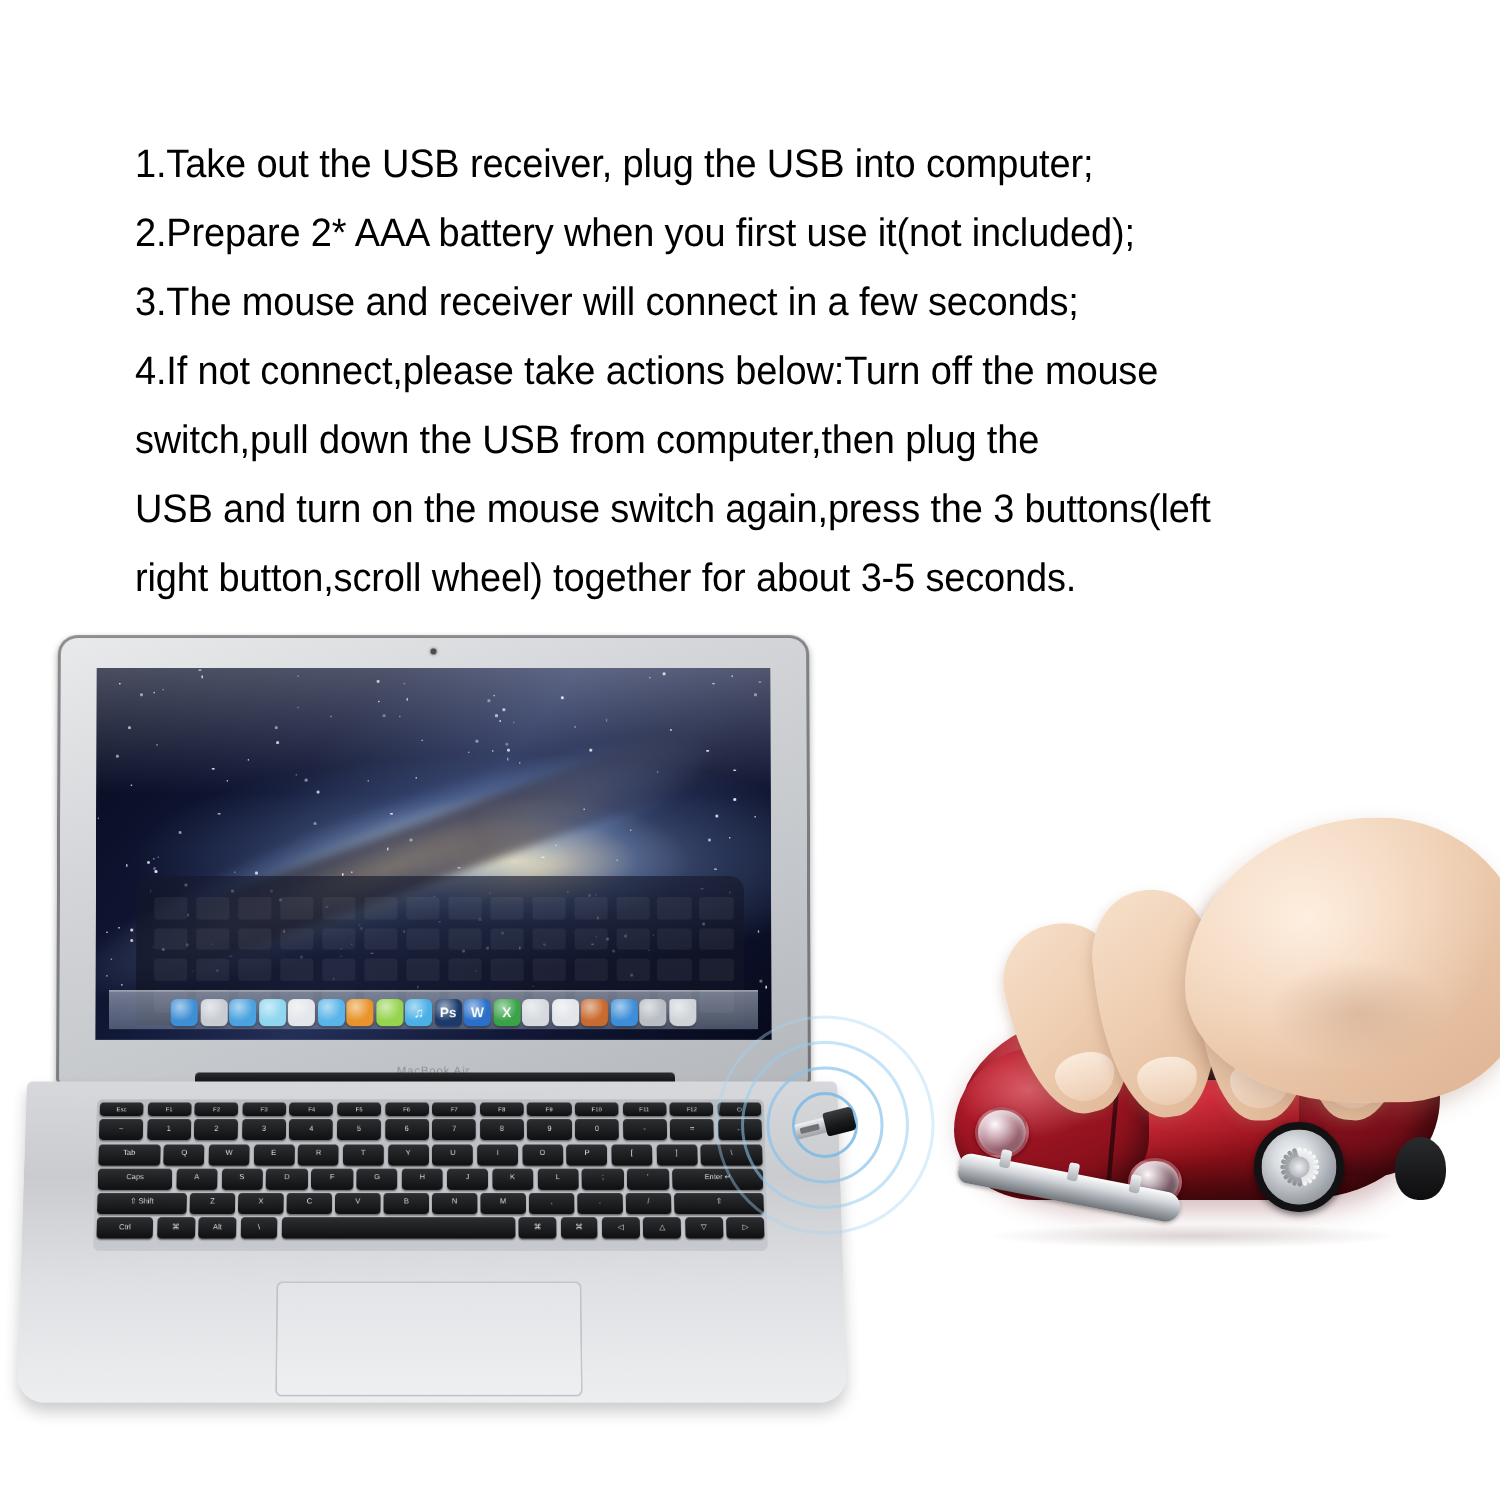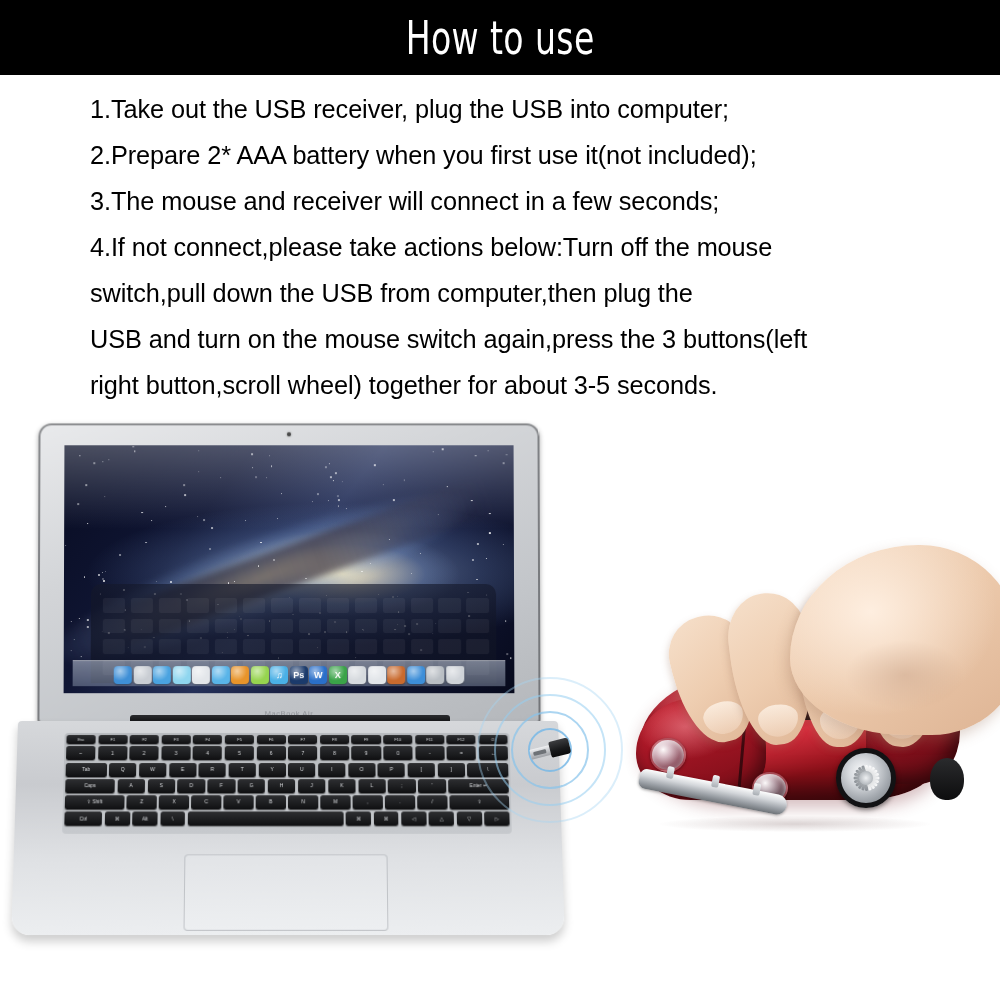--- a/index.html
+++ b/index.html
@@ -398,23 +398,20 @@
     width:270px; height:16px;
     background:radial-gradient(ellipse at center, rgba(120,90,90,0.26) 0%, rgba(255,255,255,0) 72%);
     border-radius:50%;
   }
 </style>
 </head>
 <body>
 
 <div id="page">
 
-  <div id="header-banner">
-    <div id="header-title">How to use</div>
-  </div>
 
   <div id="instructions">
     <div class="instr-line">1.Take out the USB receiver, plug the USB into computer;</div>
     <div class="instr-line">2.Prepare 2* AAA battery when you first use it(not included);</div>
     <div class="instr-line">3.The mouse and receiver will connect in a few seconds;</div>
     <div class="instr-line">4.If not connect,please take actions below:Turn off the mouse</div>
     <div class="instr-line">switch,pull down the USB from computer,then plug the</div>
     <div class="instr-line">USB and turn on the mouse switch again,press the 3 buttons(left</div>
     <div class="instr-line">right button,scroll wheel) together for about 3-5 seconds.</div>
   </div>

